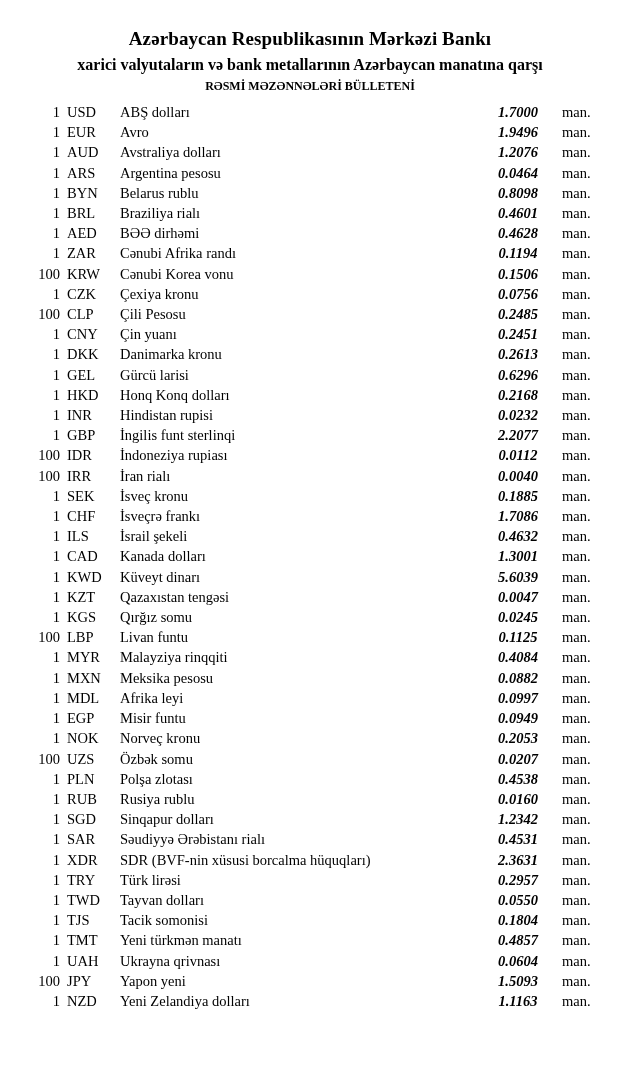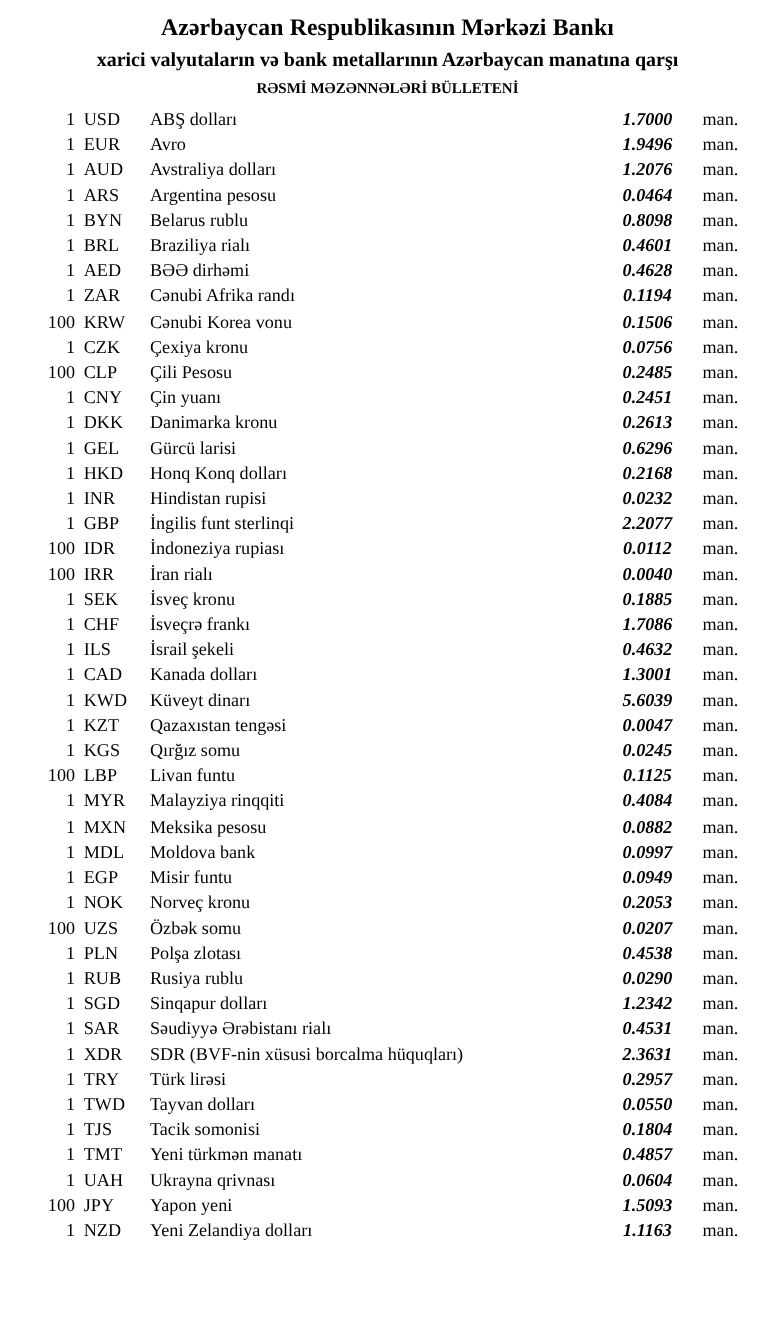--- a/index.html
+++ b/index.html
@@ -9,21 +9,21 @@
   }
   body {
     width: 620px;
     min-height: 1073px;
     font-family: "Liberation Serif", serif;
     color: #000000;
   }
   .page {
     width: 620px;
     box-sizing: border-box;
-    padding: 6px 18px 8px 18px;
+    padding: 22px 18px 8px 18px;
   }
   .title {
     text-align: center;
     font-family: "Liberation Serif", serif;
     font-weight: bold;
     font-size: 19px;
     letter-spacing: 0.1px;
     margin: 6px 0 6px 0;
   }
   .subtitle-1 {
@@ -302,21 +302,21 @@
         <tr>
           <td class="col-amount">1</td>
           <td class="col-code">MXN</td>
           <td class="col-name">Meksika pesosu</td>
           <td class="col-rate">0.0882</td>
           <td class="col-unit">man.</td>
         </tr>
         <tr>
           <td class="col-amount">1</td>
           <td class="col-code">MDL</td>
-          <td class="col-name">Moldova bank</td>
+          <td class="col-name">Afrika leyi</td>
           <td class="col-rate">0.0997</td>
           <td class="col-unit">man.</td>
         </tr>
         <tr>
           <td class="col-amount">1</td>
           <td class="col-code">EGP</td>
           <td class="col-name">Misir funtu</td>
           <td class="col-rate">0.0949</td>
           <td class="col-unit">man.</td>
         </tr>
@@ -338,21 +338,21 @@
           <td class="col-amount">1</td>
           <td class="col-code">PLN</td>
           <td class="col-name">Polşa zlotası</td>
           <td class="col-rate">0.4538</td>
           <td class="col-unit">man.</td>
         </tr>
         <tr>
           <td class="col-amount">1</td>
           <td class="col-code">RUB</td>
           <td class="col-name">Rusiya rublu</td>
-          <td class="col-rate">0.0290</td>
+          <td class="col-rate">0.0160</td>
           <td class="col-unit">man.</td>
         </tr>
         <tr>
           <td class="col-amount">1</td>
           <td class="col-code">SGD</td>
           <td class="col-name">Sinqapur dolları</td>
           <td class="col-rate">1.2342</td>
           <td class="col-unit">man.</td>
         </tr>
         <tr>

